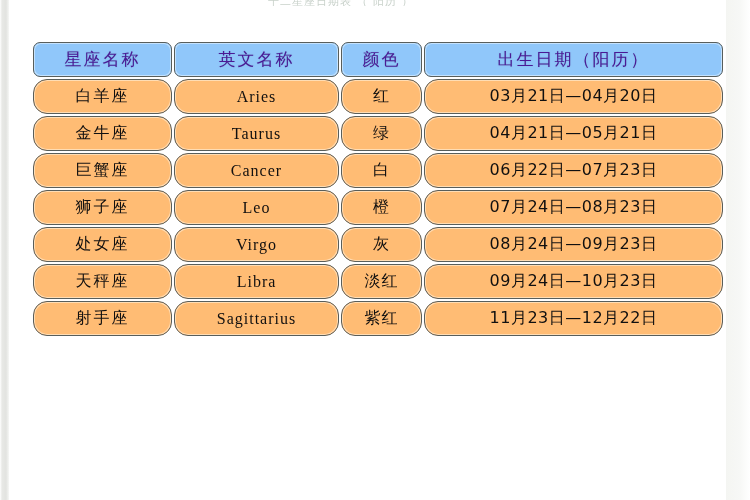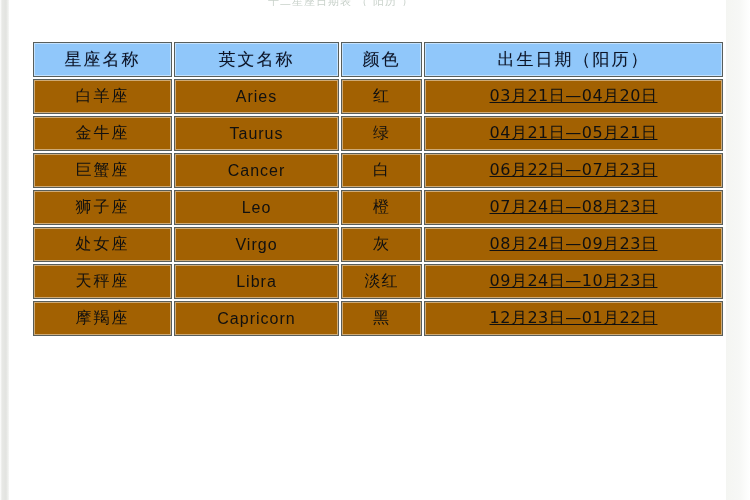--- a/index.html
+++ b/index.html
@@ -63,54 +63,55 @@
     text-align: center;
     vertical-align: middle;
     font-weight: normal;
     padding: 0;
     box-shadow: inset 0 0 0 1px rgba(255,255,255,0.45);
   }
 
   table#zodiac-table thead th {
     height: 33px;
     background: #8fc4f5;
-    color: #0f172a;
+    color: #4c1d95;
     font-size: 17px;
     letter-spacing: 2px;
     font-family: Liberation Serif, serif;
     text-shadow: 0 0 1px rgba(90,120,150,0.5);
+    border-radius: 7px;
   }
 
   table#zodiac-table tbody td {
     height: 33px;
-    background: #a16207;
+    background: #fdba74;
     color: #141414;
     font-size: 16px;
+    border-radius: 14px;
   }
 
   td.c-name {
     font-family: "DejaVu Sans", sans-serif;
     letter-spacing: 2px;
     font-size: 16px;
   }
   td.c-en {
-    font-family: Liberation Sans, sans-serif;
+    font-family: Liberation Serif, serif;
     font-size: 14px;
     letter-spacing: 1px;
   }
   td.c-color {
     font-family: "DejaVu Sans", sans-serif;
     letter-spacing: 1px;
     font-size: 16px;
   }
   td.c-date {
     font-family: "DejaVu Sans", sans-serif;
     font-size: 16px;
     letter-spacing: 0.5px;
-    text-decoration: underline;
   }
 
   col.w-name   { width: 139px; }
   col.w-en     { width: 165px; }
   col.w-color  { width: 81px;  }
   col.w-date   { width: 299px; }
 
   
   #table-wrap { filter: contrast(1.04); }
 </style>
@@ -169,20 +170,20 @@
           <td class="c-color">灰</td>
           <td class="c-date">08月24日—09月23日</td>
         </tr>
         <tr>
           <td class="c-name">天秤座</td>
           <td class="c-en">Libra</td>
           <td class="c-color">淡红</td>
           <td class="c-date">09月24日—10月23日</td>
         </tr>
         <tr>
-          <td class="c-name">摩羯座</td>
-          <td class="c-en">Capricorn</td>
-          <td class="c-color">黑</td>
-          <td class="c-date">12月23日—01月22日</td>
+          <td class="c-name">射手座</td>
+          <td class="c-en">Sagittarius</td>
+          <td class="c-color">紫红</td>
+          <td class="c-date">11月23日—12月22日</td>
         </tr>
       </tbody>
   </table>
 </div>
 
 </body></html>

